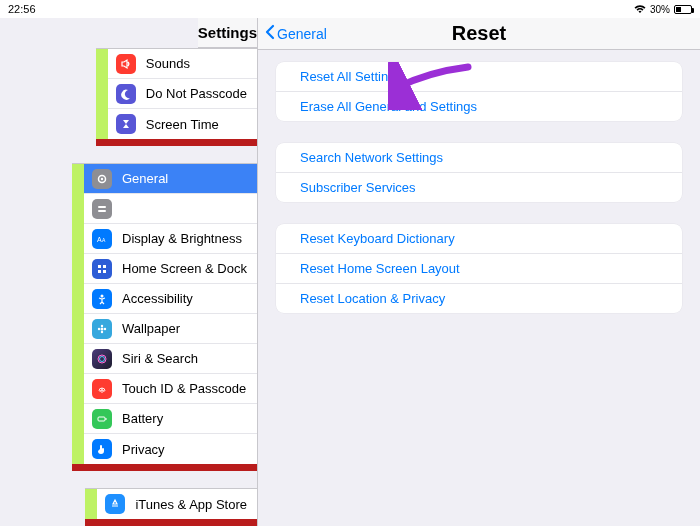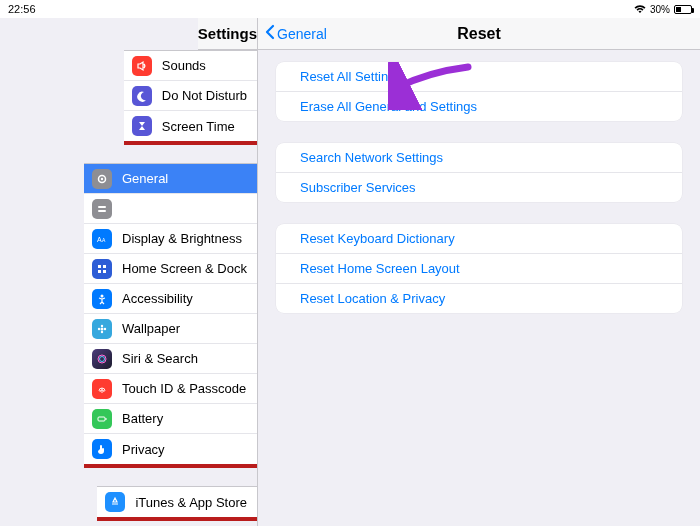--- a/index.html
+++ b/index.html
@@ -15,21 +15,21 @@
   .battery-icon::after { content: ""; position: absolute; right: -3px; top: 2px; width: 2px; height: 5px; background: #000; border-radius: 0 1px 1px 0; }
   .battery-fill { position: absolute; left: 1px; top: 1px; bottom: 1px; width: 30%; background: #000; }
   .wifi-icon svg { display: block; }
 
   .columns { display: flex; height: 508px; }
   .left-pane { width: 258px; background: #f0eff5; border-right: 1px solid #c8c7cc; display: flex; flex-direction: column; align-items: flex-end; }
   .left-header {
     height: 32px; display: flex; align-items: center; justify-content: center;
     font-weight: 600; font-size: 15px; background: #f7f7f8; border-bottom: 1px solid #c8c7cc;
   }
-  .group { background: #bef264; border-top: 1px solid #c8c7cc; border-bottom: 4px solid #b91c1c; }
+  .group { background: #bef264; border-top: 1px solid #c8c7cc; border-bottom: 7px solid #b91c1c; padding-left: 12px; }
   .gap { height: 18px; }
   .row {
     display: flex; align-items: center; height: 30px; padding: 0 10px 0 8px;
     border-bottom: 1px solid #e5e5ea; font-size: 13px; color: #000; background: #fff;
     cursor: default;
   }
   .row:last-child { border-bottom: none; }
   .row.selected { background: #3b82f6; color: #fff; }
   .row.selected .icon-box { filter: none; }
   .icon-box {
@@ -42,21 +42,21 @@
 
   .right-pane { flex: 1; background: #f0eff5; display: flex; flex-direction: column; }
   .right-header {
     height: 32px; position: relative; display: flex; align-items: center;
     background: #f7f7f8; border-bottom: 1px solid #c8c7cc;
   }
   .back-btn {
     position: absolute; left: 6px; top: 0; bottom: 0; display: flex; align-items: center;
     color: #007aff; font-size: 14px; gap: 2px; cursor: pointer;
   }
-  .right-title { margin: 0 auto; font-weight: 600; font-size: 16px; }
+  .right-title { margin: 0 auto; font-weight: 600; font-size: 20px; }
   .right-content { padding: 12px 18px; }
   .card {
     background: #fff; border-radius: 8px; overflow: hidden; margin-bottom: 22px;
     box-shadow: 0 0 0 0.5px rgba(0,0,0,0.05);
   }
   .card-row {
     padding: 7px 24px; font-size: 13px; color: #007aff;
     border-bottom: 1px solid #e5e5ea; cursor: pointer;
   }
   .card-row:last-child { border-bottom: none; }
@@ -98,21 +98,21 @@
               </svg>
           </span>
           <span class="row-label">Sounds</span>
         </div>
         <div class="row">
           <span class="icon-box" style="background:#5856d6">
             <svg width="12" height="12" viewBox="0 0 12 12">
                 <path d="M8 2a5 5 0 1 0 2 8 4 4 0 0 1-2-8z" fill="#fff"></path>
               </svg>
           </span>
-          <span class="row-label">Do Not Disturb</span>
+          <span class="row-label">Do Not Passcode</span>
         </div>
         <div class="row">
           <span class="icon-box" style="background:#5856d6">
             <svg width="12" height="12" viewBox="0 0 12 12">
                 <path d="M3 2h6L6 6l3 4H3l3-4z" fill="#fff"></path>
               </svg>
           </span>
           <span class="row-label">Screen Time</span>
         </div>
       </div>

